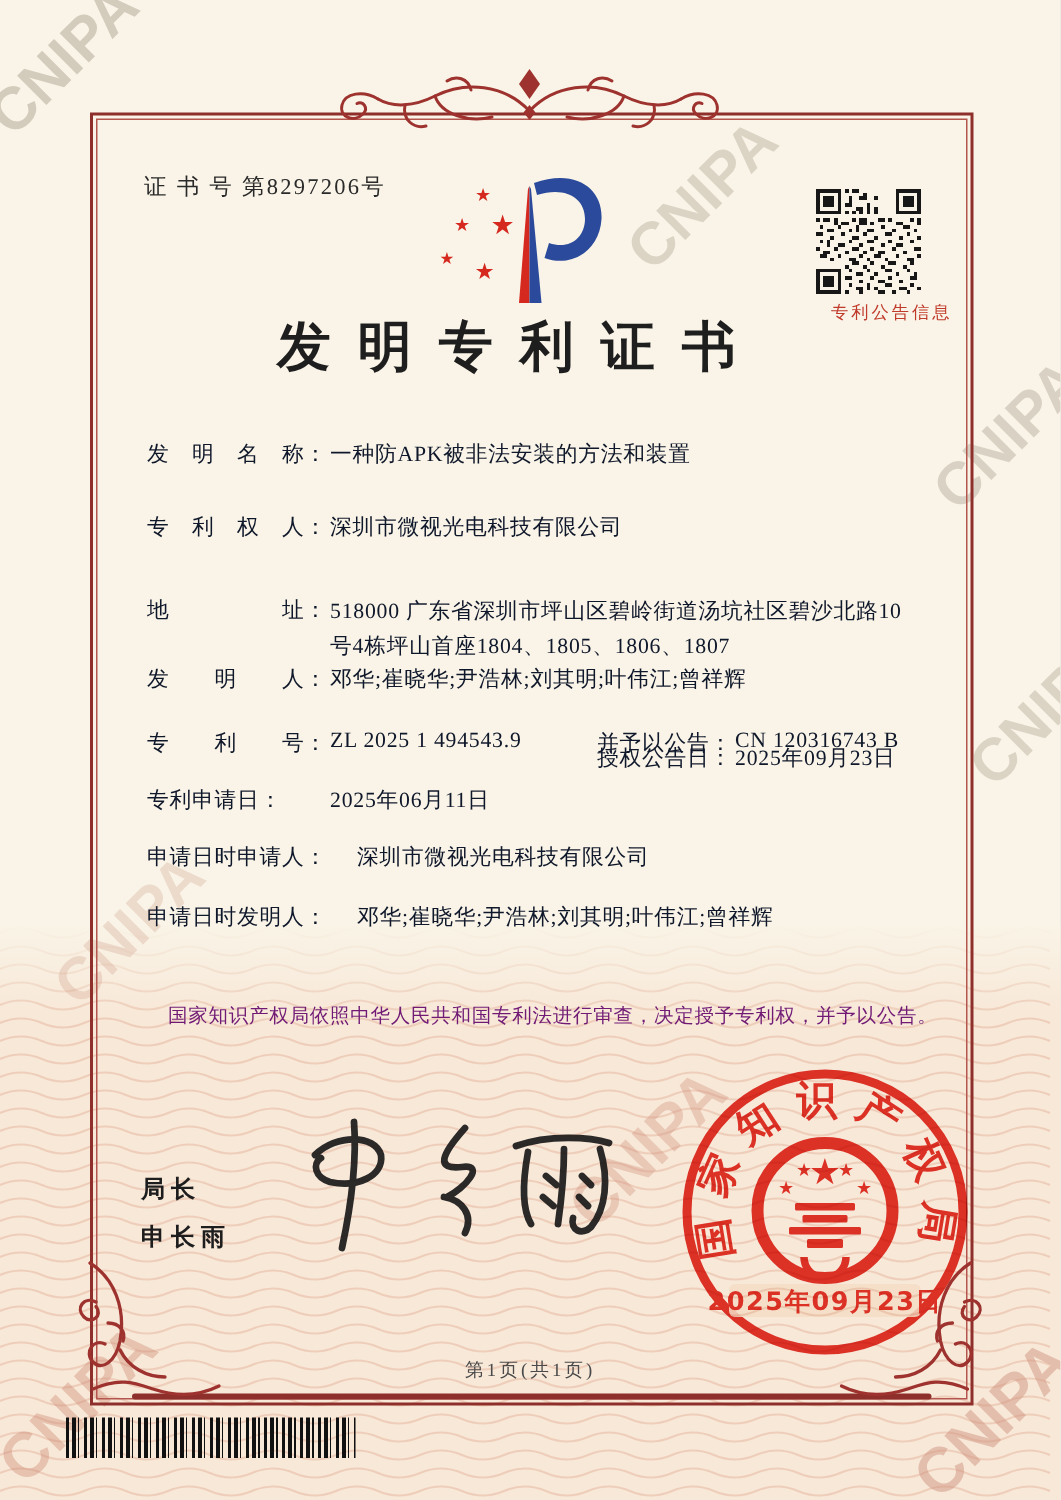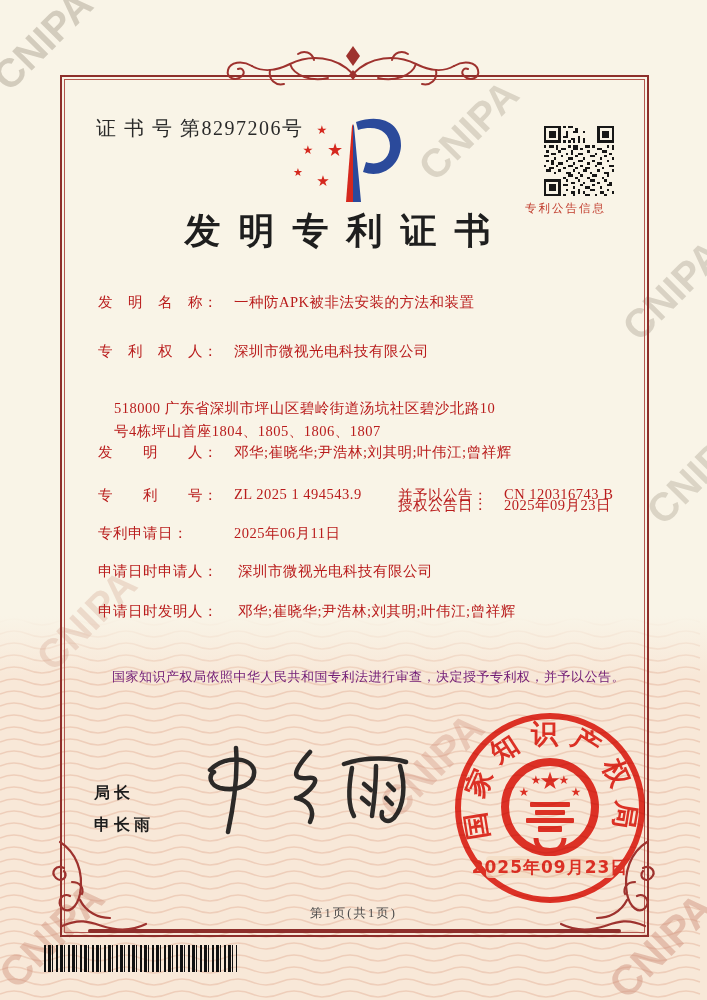--- a/index.html
+++ b/index.html
@@ -15,30 +15,30 @@
       font-weight:bold;transform:rotate(-45deg);white-space:nowrap;pointer-events:none;}
   
   .frame{position:absolute;left:60px;top:75px;width:585px;height:858px;z-index:3;
          border:2px solid #8e2f2b;}
   .frame::before{content:"";position:absolute;inset:2px;border:1px solid #b4564e;}
   .bottomline{position:absolute;left:88px;top:929px;width:533px;height:4px;z-index:4;
               background:#8e2f2b;border-radius:2px;}
   .orn{position:absolute;z-index:4;}
   .corner-r{transform:scaleX(-1);}
   
-  .certno{position:absolute;left:96px;top:115px;z-index:5;font-size:20px;letter-spacing:1.5px;color:#2a2a2a;}
-  .qrcap{position:absolute;left:525px;top:201px;width:110px;z-index:5;text-align:left;
+  .certno{position:absolute;left:96px;top:115px;z-index:5;font-size:15px;letter-spacing:1.5px;color:#2a2a2a;}
+  .qrcap{position:absolute;left:525px;top:201px;width:110px;z-index:5;text-align:right;
          font-size:11.5px;letter-spacing:2px;color:#c03a2b;}
   .title{position:absolute;left:0;top:207px;width:675px;z-index:5;text-align:center;
          font-size:36px;font-weight:bold;color:#1e1e1e;letter-spacing:18px;text-indent:18px;}
   
   .row{position:absolute;left:98px;z-index:5;display:flex;font-size:14.5px;
-       letter-spacing:.5px;white-space:nowrap;color:#b91c1c;}
+       letter-spacing:.5px;white-space:nowrap;color:#0f172a;}
   .row .lbl{flex:none;width:120px;}
-  .row .val{margin-left:16px;}
+  .row .val{margin-left:2px;}
   .row2{left:398px;}
   .row2 .lbl{width:auto;}
   .row-addr .val{width:392px;white-space:normal;line-height:23px;}
   .row-app .lbl{width:126px;}
   .row-app .val{margin-left:14px;}
   
   .legal{position:absolute;z-index:5;font-size:13px;letter-spacing:.5px;color:#701a75;white-space:nowrap;}
   
   .signer{position:absolute;left:94px;z-index:5;font-family:Liberation Mono, monospace;
           font-weight:600;font-size:16px;letter-spacing:4px;color:#1d1d1d;}
@@ -182,20 +182,21 @@
 
   <div class="row" style="top:293px">
     <span class="lbl">发　明　名　称：</span>
     <span class="val">一种防APK被非法安装的方法和装置</span>
   </div>
   <div class="row" style="top:342px">
     <span class="lbl">专　利　权　人：</span>
     <span class="val">深圳市微视光电科技有限公司</span>
   </div>
   <div class="row row-addr" style="top:397px">
+    <span class="lbl">地　　　　　址：</span>
     <span class="val">518000 广东省深圳市坪山区碧岭街道汤坑社区碧沙北路10号4栋坪山首座1804、1805、1806、1807</span>
   </div>
   <div class="row" style="top:443px">
     <span class="lbl">发　　明　　人：</span>
     <span class="val">邓华;崔晓华;尹浩林;刘其明;叶伟江;曾祥辉</span>
   </div>
   <div class="row" style="top:486px">
     <span class="lbl">专　　利　　号：</span>
     <span class="val">ZL 2025 1 494543.9</span>
   </div>

